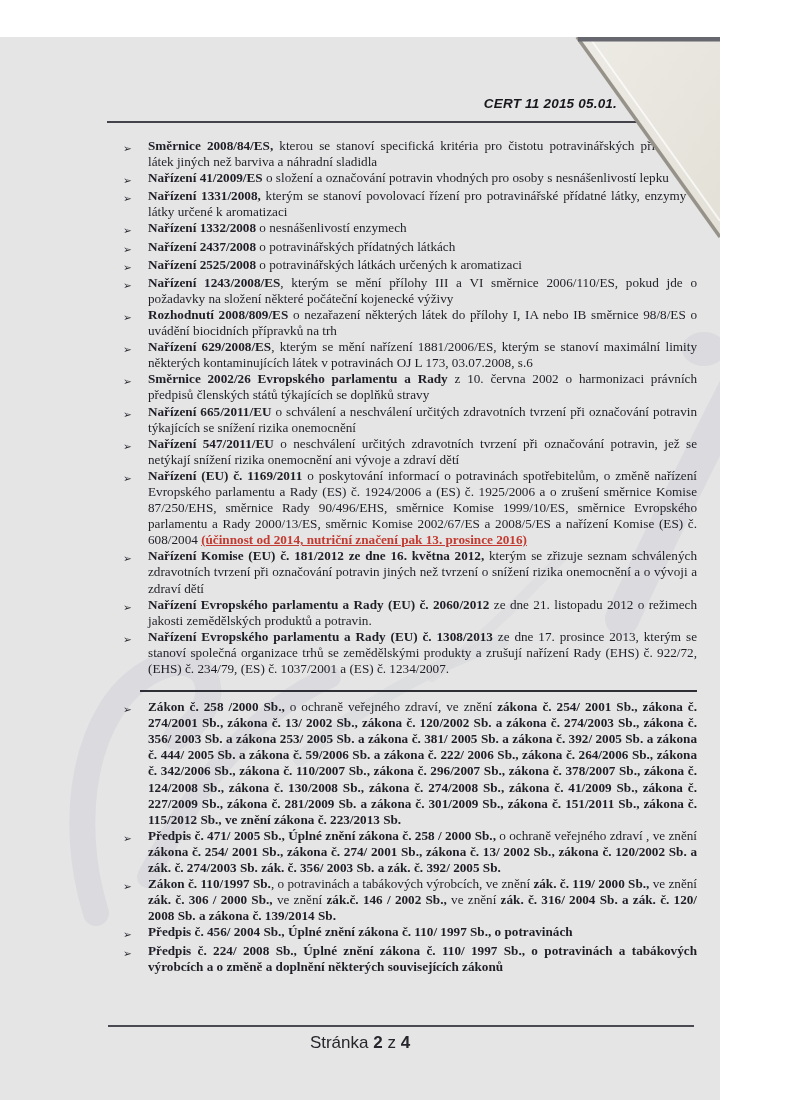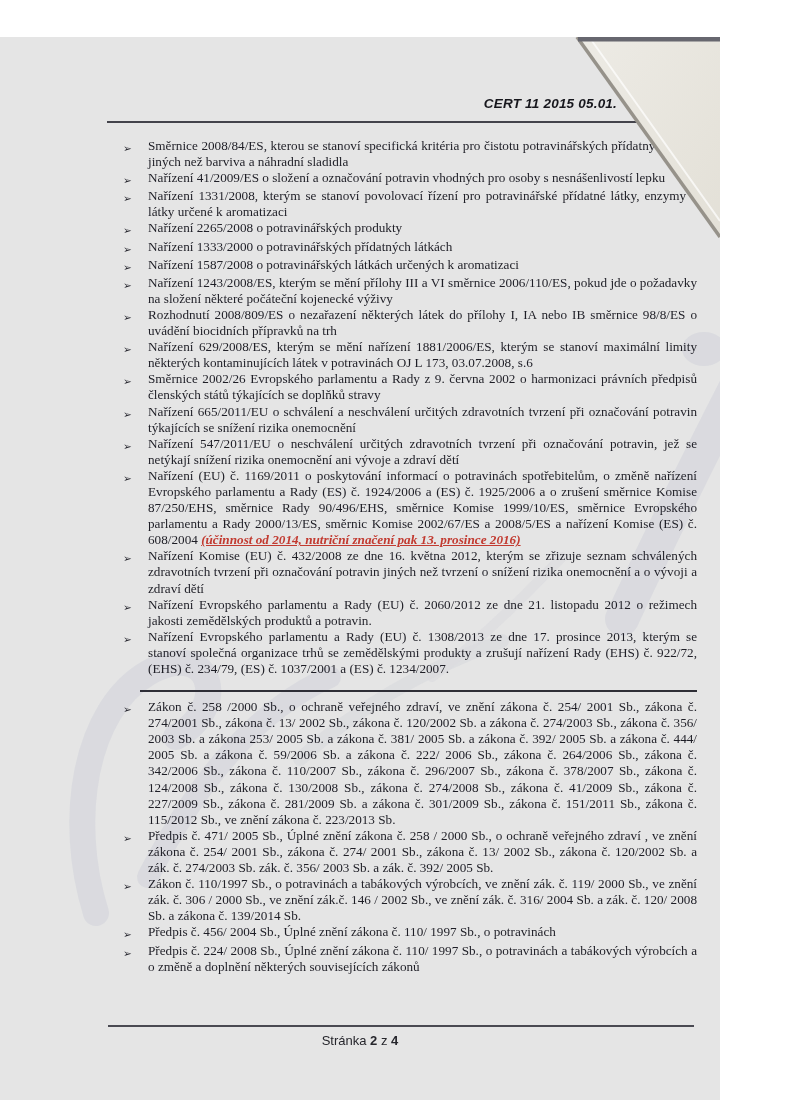--- a/index.html
+++ b/index.html
@@ -20,28 +20,28 @@
   .header-rule{position:absolute;top:84px;left:107px;width:591px;height:2px;background:#43434b;z-index:1;}
   
   .content{position:absolute;top:101px;left:123px;width:574px;z-index:1;}
   ul.doclist{list-style:none;margin:0;padding:0;}
   ul.doclist li{display:flex;font-size:13.2px;line-height:16.1px;}
   .bullet{
     flex:0 0 25px;font-family:"DejaVu Sans",sans-serif;font-size:10.5px;
     padding-top:2px;color:#26262e;
   }
   .itext{flex:1;text-align:justify;}
-  .itext .b{font-weight:normal;}
-  .itext .red{color:var(--red,#c23a30);font-weight:bold;text-decoration:underline;font-style:italic;}
+  .itext .b{font-weight:bold;}
+  .itext .red{color:var(--red,#c23a30);font-weight:bold;text-decoration:underline;}
   .group-separator{height:2px;background:#2e2e36;margin:13px 0 7px 17px;}
   
   .footer-rule{position:absolute;top:988px;left:108px;width:586px;height:2px;background:#4a4a52;z-index:1;}
   .footer-text{
     position:absolute;top:996px;left:0;width:100%;text-align:center;z-index:1;
-    font-family:"Liberation Sans",sans-serif;font-size:13px;color:#26262c;
+    font-family:"Liberation Sans",sans-serif;font-size:17px;color:#26262c;
   }
   .footer-text b{font-weight:bold;}
 </style>
 </head>
 <body>
 
 <div class="page">
 
   <svg class="watermark" width="800" height="1100" viewBox="0 0 800 1100" aria-hidden="true">
     <g fill="none" stroke="var(--watermark,#d8d9de)" stroke-linecap="round" opacity="0.85">
@@ -80,61 +80,61 @@
         <li>
           <span class="bullet">➢</span>
           <span class="itext"><span class="b">Nařízení 41/2009/ES</span><span> o složení a označování potravin vhodných pro osoby s nesnášenlivostí lepku</span></span>
         </li>
         <li>
           <span class="bullet">➢</span>
           <span class="itext"><span class="b">Nařízení 1331/2008,</span><span> kterým se stanoví povolovací řízení pro potravinářské přídatné látky, enzymy a látky určené k aromatizaci</span></span>
         </li>
         <li>
           <span class="bullet">➢</span>
-          <span class="itext"><span class="b">Nařízení 2265/2008</span><span> o potravinářských produkty</span></span>
+          <span class="itext"><span class="b">Nařízení 1332/2008</span><span> o nesnášenlivostí enzymech</span></span>
         </li>
         <li>
           <span class="bullet">➢</span>
-          <span class="itext"><span class="b">Nařízení 1333/2000</span><span> o potravinářských přídatných látkách</span></span>
+          <span class="itext"><span class="b">Nařízení 2437/2008</span><span> o potravinářských přídatných látkách</span></span>
         </li>
         <li>
           <span class="bullet">➢</span>
-          <span class="itext"><span class="b">Nařízení 1587/2008</span><span> o potravinářských látkách určených k aromatizaci</span></span>
+          <span class="itext"><span class="b">Nařízení 2525/2008</span><span> o potravinářských látkách určených k aromatizaci</span></span>
         </li>
         <li>
           <span class="bullet">➢</span>
           <span class="itext"><span class="b">Nařízení 1243/2008/ES</span><span>, kterým se mění přílohy III a VI směrnice 2006/110/ES, pokud jde o požadavky na složení některé počáteční kojenecké výživy</span></span>
         </li>
         <li>
           <span class="bullet">➢</span>
           <span class="itext"><span class="b">Rozhodnutí 2008/809/ES</span><span> o nezařazení některých látek do přílohy I, IA nebo IB směrnice 98/8/ES o uvádění biocidních přípravků na trh</span></span>
         </li>
         <li>
           <span class="bullet">➢</span>
           <span class="itext"><span class="b">Nařízení 629/2008/ES</span><span>, kterým se mění nařízení 1881/2006/ES, kterým se stanoví maximální limity některých kontaminujících látek v potravinách OJ L 173, 03.07.2008, s.6</span></span>
         </li>
         <li>
           <span class="bullet">➢</span>
-          <span class="itext"><span class="b">Směrnice 2002/26 Evropského parlamentu a Rady</span><span> z 9. června 2002 o harmonizaci právních předpisů členských států týkajících se doplňků stravy</span></span>
+          <span class="itext"><span class="b">Směrnice 2002/26 Evropského parlamentu a Rady</span><span> z 10. června 2002 o harmonizaci právních předpisů členských států týkajících se doplňků stravy</span></span>
         </li>
         <li>
           <span class="bullet">➢</span>
           <span class="itext"><span class="b">Nařízení 665/2011/EU</span><span> o schválení a neschválení určitých zdravotních tvrzení při označování potravin týkajících se snížení rizika onemocnění</span></span>
         </li>
         <li>
           <span class="bullet">➢</span>
           <span class="itext"><span class="b">Nařízení 547/2011/EU</span><span> o neschválení určitých zdravotních tvrzení při označování potravin, jež se netýkají snížení rizika onemocnění ani vývoje a zdraví dětí</span></span>
         </li>
         <li>
           <span class="bullet">➢</span>
           <span class="itext"><span class="b">Nařízení (EU) č. 1169/2011</span><span> o poskytování informací o potravinách spotřebitelům, o změně nařízení Evropského parlamentu a Rady (ES) č. 1924/2006 a (ES) č. 1925/2006 a o zrušení směrnice Komise 87/250/EHS, směrnice Rady 90/496/EHS, směrnice Komise 1999/10/ES, směrnice Evropského parlamentu a Rady 2000/13/ES, směrnic Komise 2002/67/ES a 2008/5/ES a nařízení Komise (ES) č. 608/2004 </span><span class="red">(účinnost od 2014, nutriční značení pak 13. prosince 2016)</span></span>
         </li>
         <li>
           <span class="bullet">➢</span>
-          <span class="itext"><span class="b">Nařízení Komise (EU) č. 432/2008  ze dne 16. května 2012,</span><span> kterým se zřizuje seznam schválených zdravotních tvrzení při označování potravin jiných než tvrzení o snížení rizika onemocnění a o vývoji a zdraví dětí</span></span>
+          <span class="itext"><span class="b">Nařízení Komise (EU) č. 181/2012  ze dne 16. května 2012,</span><span> kterým se zřizuje seznam schválených zdravotních tvrzení při označování potravin jiných než tvrzení o snížení rizika onemocnění a o vývoji a zdraví dětí</span></span>
         </li>
         <li>
           <span class="bullet">➢</span>
           <span class="itext"><span class="b">Nařízení Evropského parlamentu a Rady (EU) č. 2060/2012</span><span> ze dne 21. listopadu 2012 o režimech jakosti zemědělských produktů a potravin.</span></span>
         </li>
         <li>
           <span class="bullet">➢</span>
           <span class="itext"><span class="b">Nařízení Evropského parlamentu a Rady (EU) č. 1308/2013</span><span> ze dne 17. prosince 2013, kterým se stanoví společná organizace trhů se zemědělskými produkty a zrušují nařízení Rady (EHS) č. 922/72, (EHS) č. 234/79, (ES) č. 1037/2001 a (ES) č. 1234/2007.</span></span>
         </li>
       </ul>

